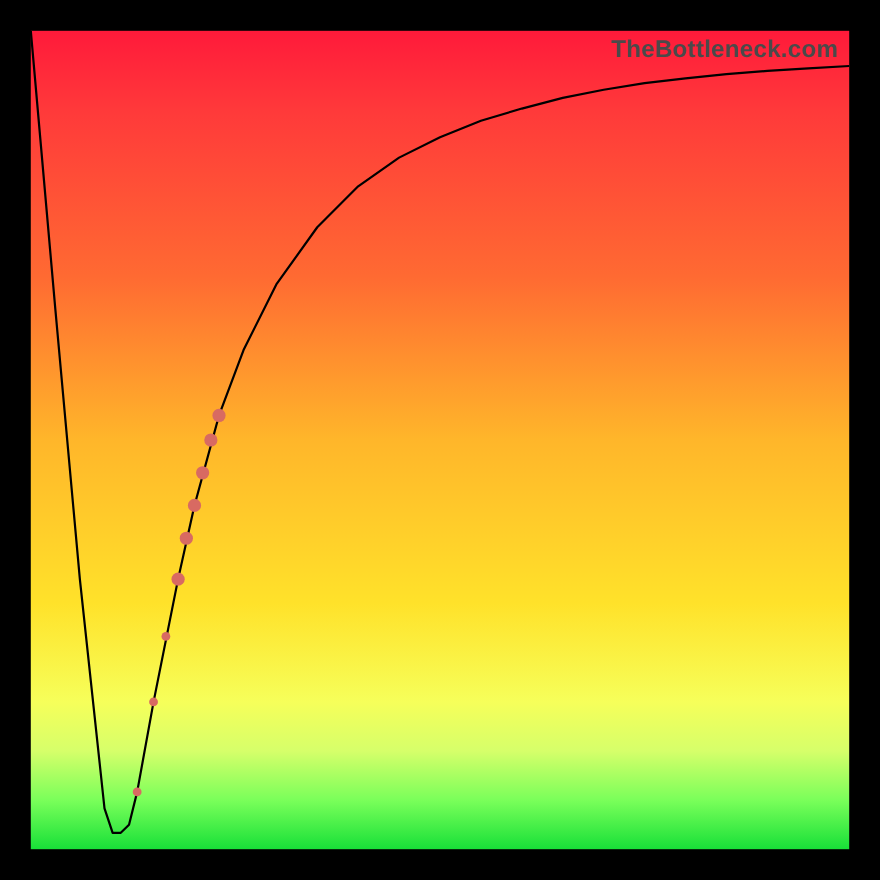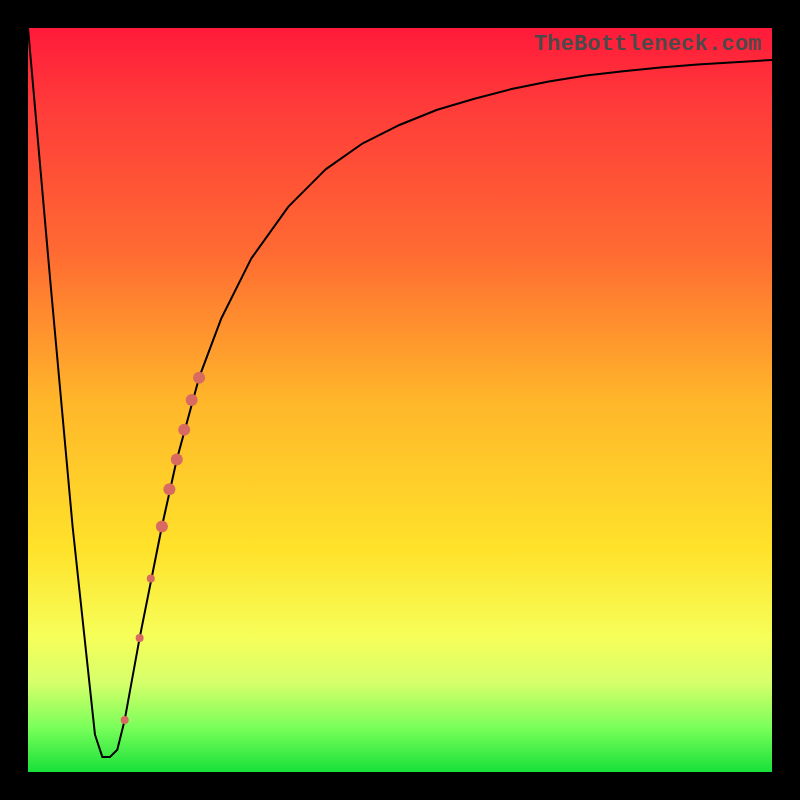--- a/index.html
+++ b/index.html
@@ -9,21 +9,20 @@
     height: 800px;
     overflow: hidden;
     background: #000;
     font-family: Arial, Helvetica, sans-serif;
   }
   .frame {
     position: relative;
     width: 800px;
     height: 800px;
     background: #000;
-    font-family: Liberation Mono, monospace;
   }
   .plot {
     position: absolute;
     left: 28px;
     top: 28px;
     width: 744px;
     height: 744px;
     
     background: linear-gradient(
       to bottom,

